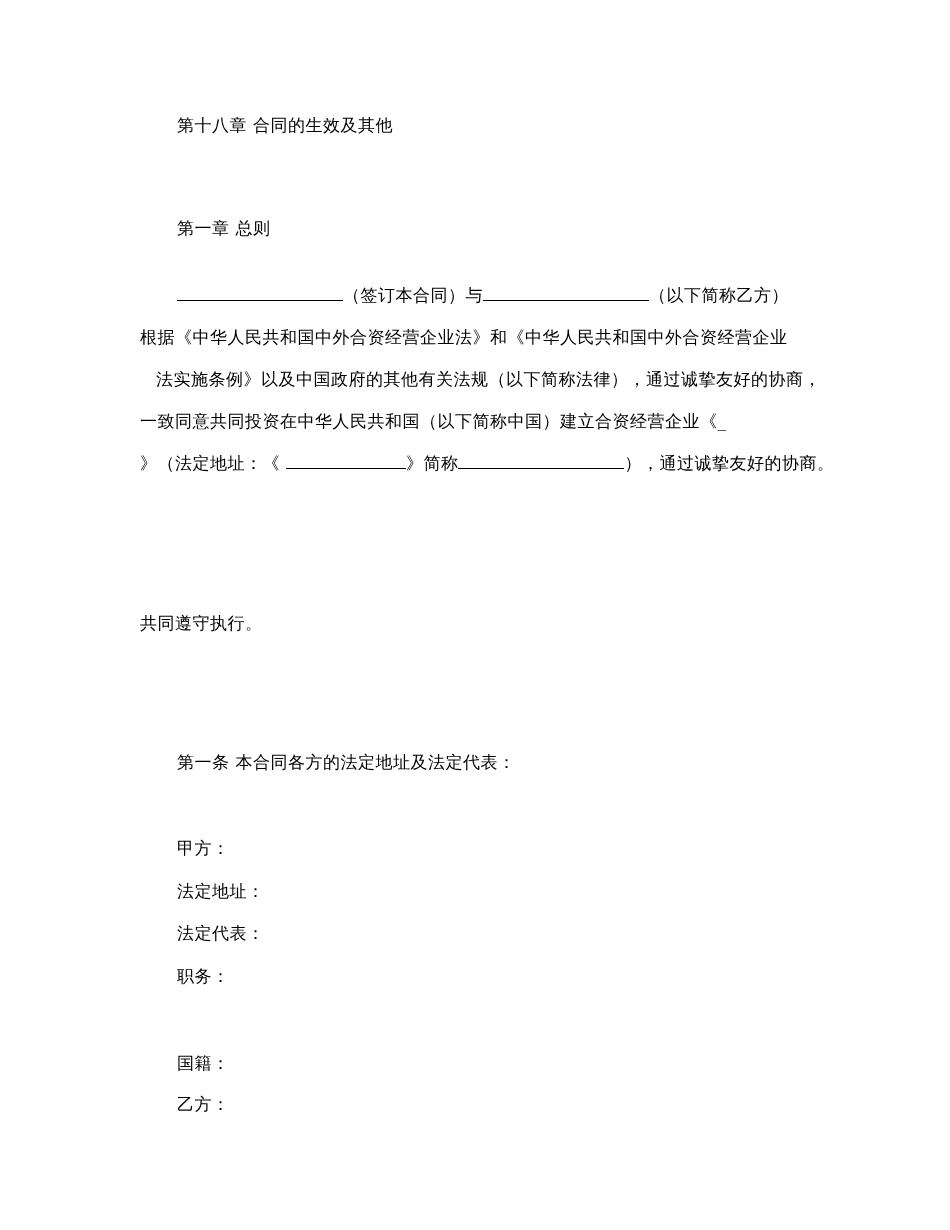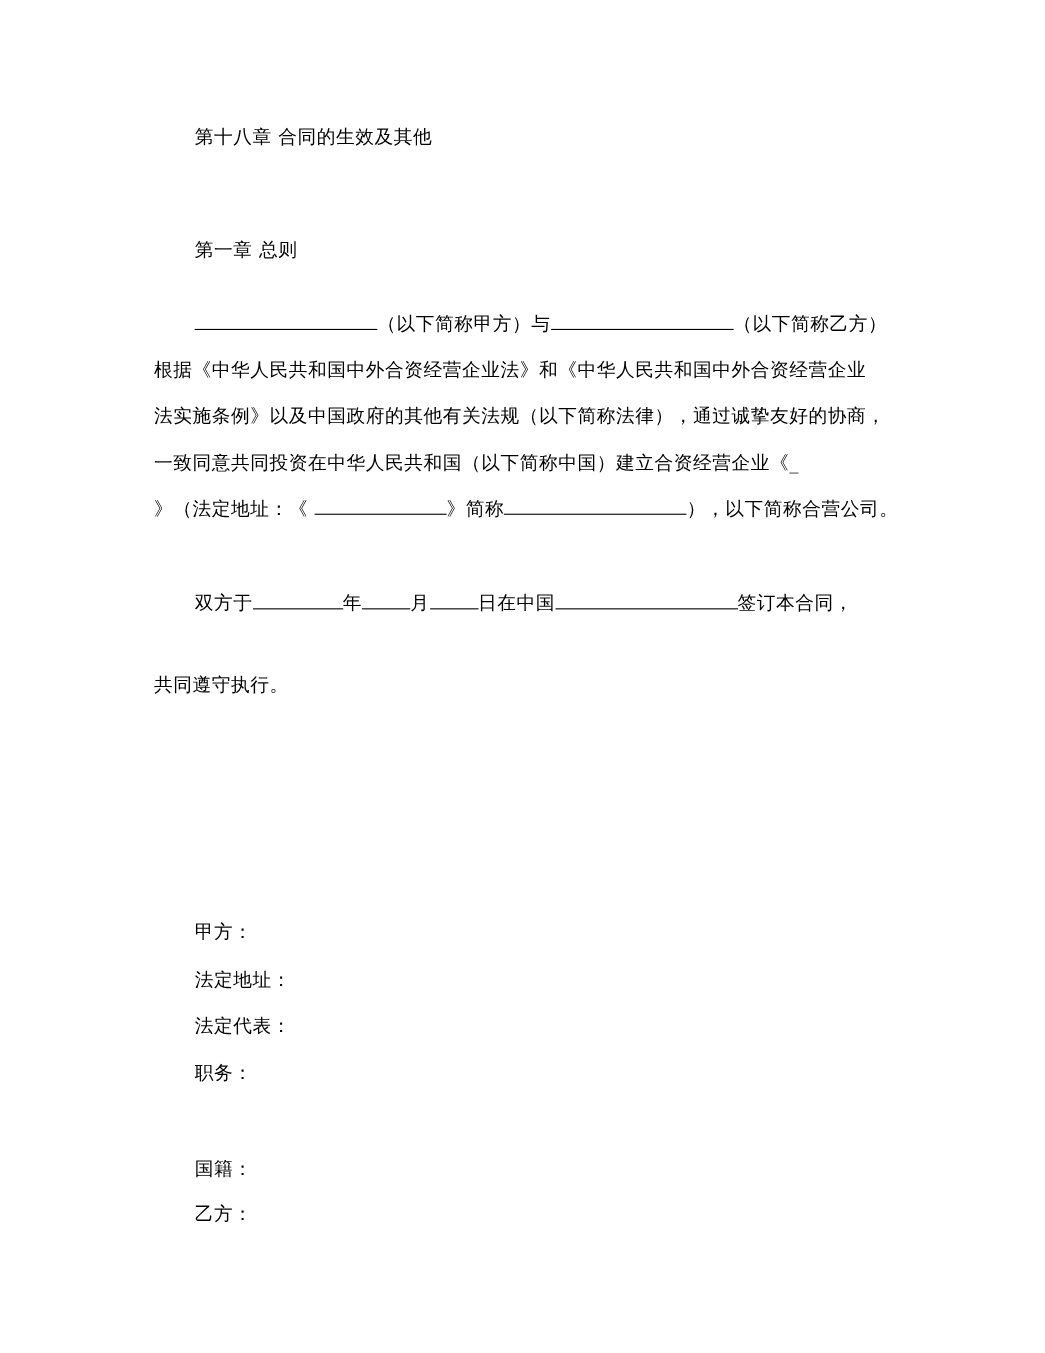--- a/index.html
+++ b/index.html
@@ -42,40 +42,38 @@
 </head>
 <body>
 
 <div class="page">
 
   <div class="line indent" style="top:114px;">第十八章  合同的生效及其他</div>
 
   <div class="line indent" style="top:183px;margin-top:34px;">第一章  总则</div>
 
   <div class="line indent" style="top:284px;">
-    <span class="blank" style="width:166px;"></span><span>（以下简称甲方）与</span><span class="blank" style="width:166px;"></span><span>（以下简称乙方）</span>
+    <span class="blank" style="width:166px;"></span><span>（签订本合同）与</span><span class="blank" style="width:166px;"></span><span>（以下简称乙方）</span>
   </div>
 
   <div class="line" style="top:326px;">根据《中华人民共和国中外合资经营企业法》和《中华人民共和国中外合资经营企业</div>
 
-  <div class="line" style="top:368px;">法实施条例》以及中国政府的其他有关法规（以下简称法律），通过诚挚友好的协商，</div>
+  <div class="line" style="top:368px;margin-left:16px;">法实施条例》以及中国政府的其他有关法规（以下简称法律），通过诚挚友好的协商，</div>
 
   <div class="line" style="top:410px;">一致同意共同投资在中华人民共和国（以下简称中国）建立合资经营企业《_</div>
 
   <div class="line" style="top:452px;">
-    <span>》（法定地址：《 </span><span class="blank" style="width:120px;"></span><span>》简称</span><span class="blank" style="width:166px;"></span><span>），以下简称合营公司。</span>
+    <span>》（法定地址：《 </span><span class="blank" style="width:120px;"></span><span>》简称</span><span class="blank" style="width:166px;"></span><span>），通过诚挚友好的协商。</span>
   </div>
 
-  <div class="line indent" style="top:538px;">
-    <span>双方于</span><span class="blank" style="width:82px;"></span><span>年</span><span class="blank" style="width:44px;"></span><span>月</span><span class="blank" style="width:44px;"></span><span>日在中国</span><span class="blank" style="width:166px;"></span><span>签订本合同，</span>
-  </div>
 
   <div class="line" style="top:580px;margin-top:32px;">共同遵守执行。</div>
 
 
+  <div class="line indent" style="top:751px;">第一条  本合同各方的法定地址及法定代表：</div>
 
   <div class="line indent" style="top:837px;">甲方：</div>
   <div class="line indent" style="top:880px;">法定地址：</div>
   <div class="line indent" style="top:922px;">法定代表：</div>
   <div class="line indent" style="top:965px;">职务：</div>
   <div class="line indent" style="top:1007px;margin-top:45px;">国籍：</div>
 
   <div class="line indent" style="top:1093px;text-align:center;">乙方：</div>
 
 </div>

